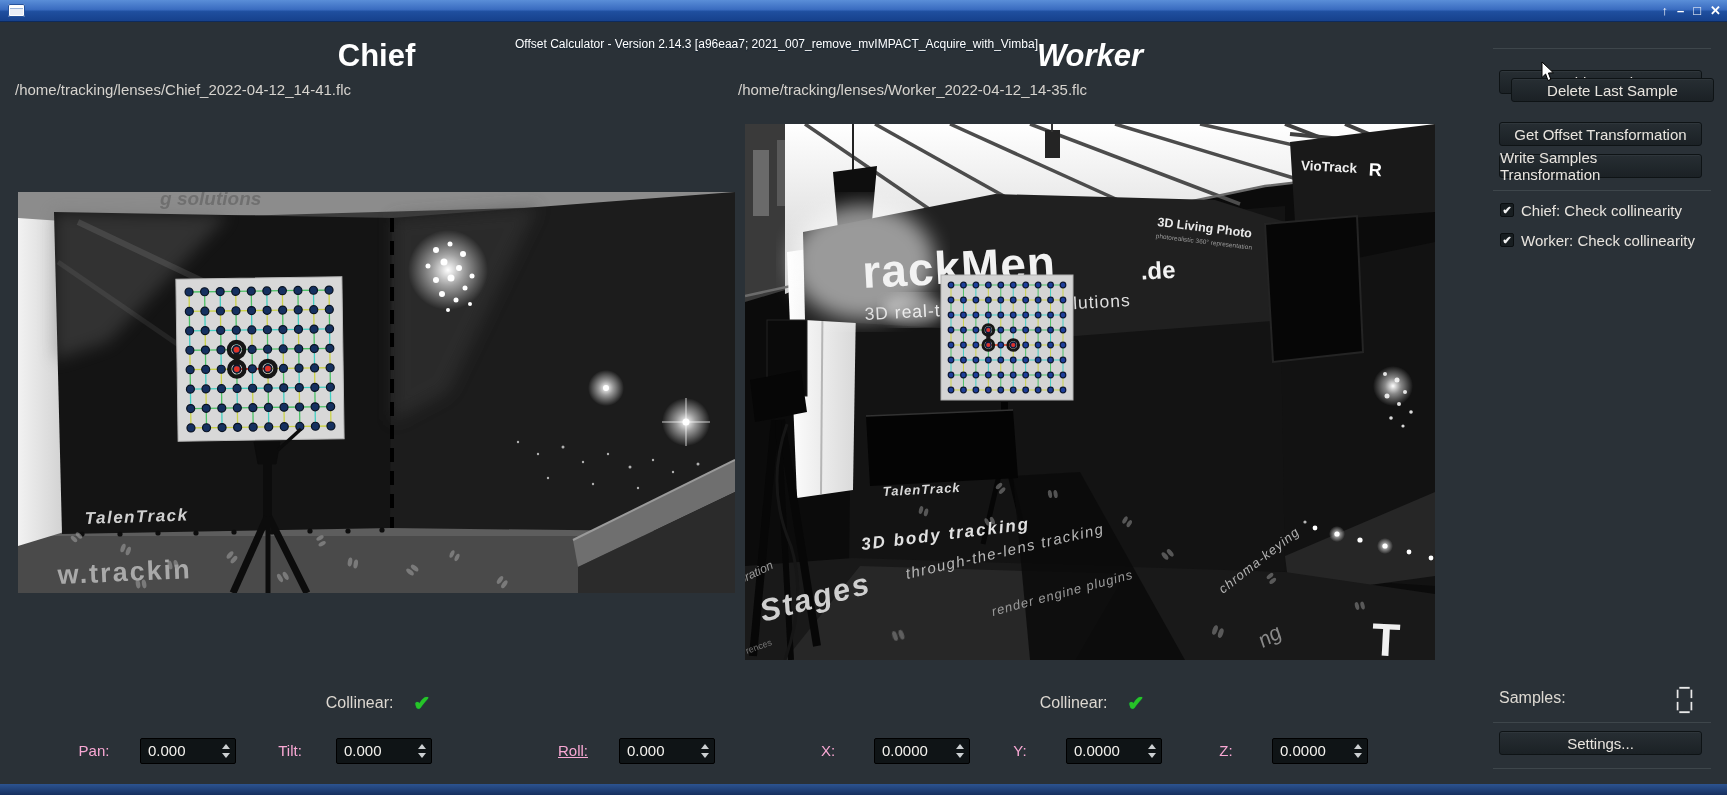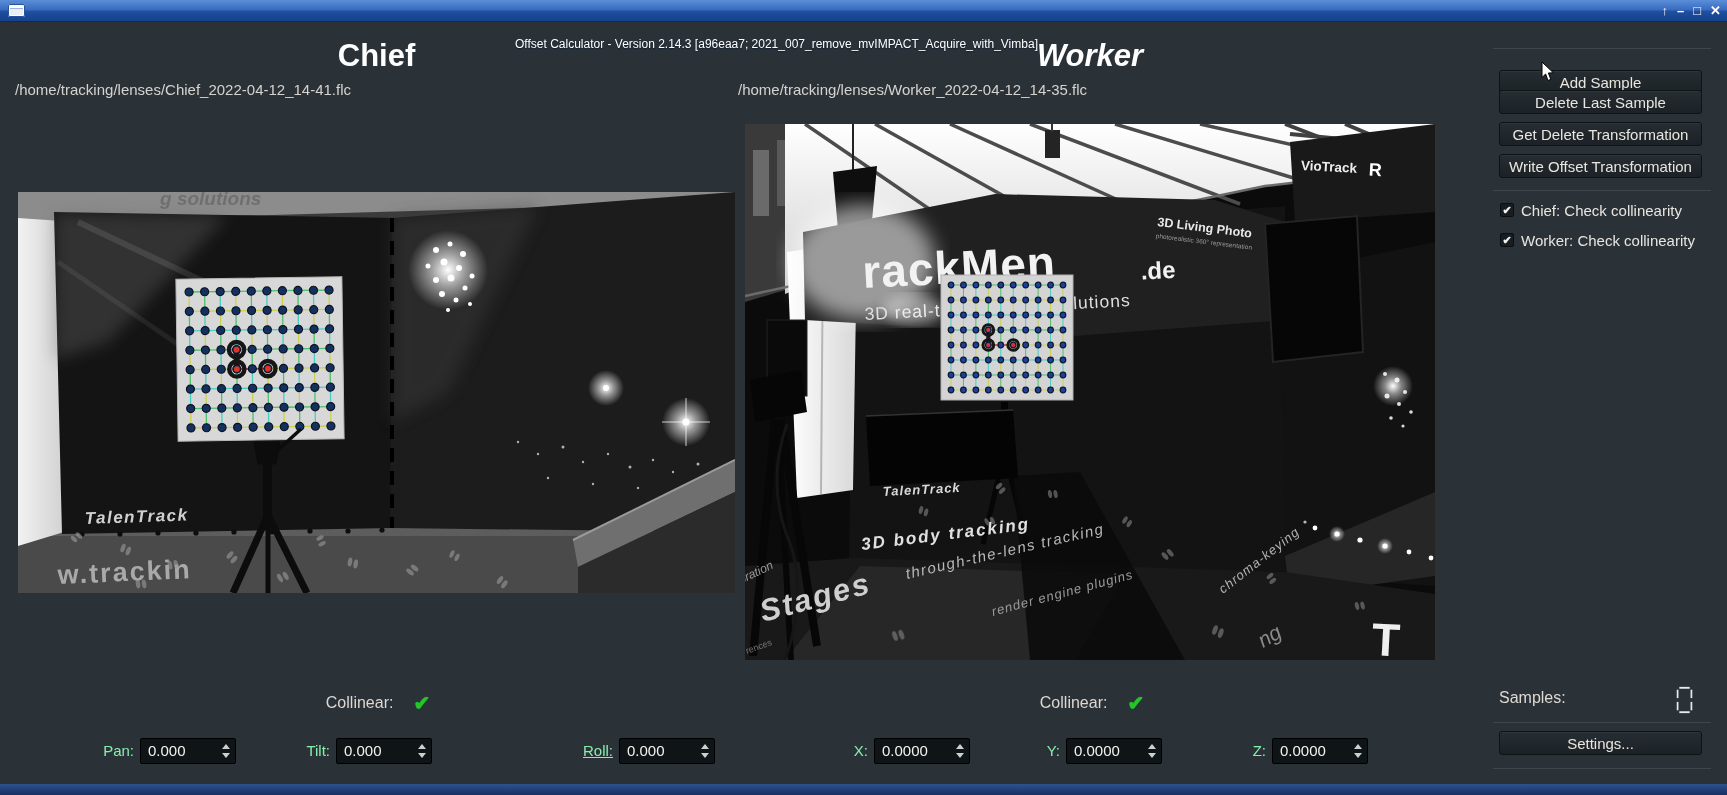--- a/index.html
+++ b/index.html
@@ -30,22 +30,22 @@
   .chk-row{position:absolute;left:1500px;height:16px;display:flex;align-items:center;gap:7px;}
   .chk-box{width:14px;height:14px;box-sizing:border-box;background:#171d20;border:1px solid #0a0e10;
     border-radius:2px;color:#f2f2f2;font-size:11px;font-weight:bold;line-height:12px;text-align:center;}
   .chk-label{color:#e9e5df;font-size:15px;white-space:nowrap;}
   #samples-label{position:absolute;left:1499px;top:689px;font-size:16px;color:#dedad3;}
   #lcd{position:absolute;left:1675px;top:685px;}
   
   .collinear{position:absolute;top:692px;height:22px;display:flex;align-items:center;justify-content:center;gap:20px;}
   .collinear .lbl{color:#ddd8d1;font-size:16px;}
   .collinear .ok{color:#27c427;font-size:20px;font-weight:bold;text-shadow:0 0 1px #0a4;}
-  .spinlabel{position:absolute;top:738px;width:80px;height:26px;line-height:26px;text-align:right;
-    color:#86efac;font-size:15px;}
+  .spinlabel{position:absolute;top:738px;width:80px;height:26px;line-height:26px;text-align:center;
+    color:#f9a8d4;font-size:15px;}
   .spin{position:absolute;top:738px;width:96px;height:26px;box-sizing:border-box;background:#0f1416;
     border:1px solid #000;border-radius:2px;color:#f4f2ee;font-size:15px;line-height:24px;padding-left:7px;}
   .spin .arrows{position:absolute;right:5px;top:0;height:100%;display:flex;flex-direction:column;justify-content:center;gap:4px;}
   .tri-up{width:0;height:0;border-left:4px solid transparent;border-right:4px solid transparent;border-bottom:5px solid #ccd0d2;}
   .tri-down{width:0;height:0;border-left:4px solid transparent;border-right:4px solid transparent;border-top:5px solid #ccd0d2;}
   
   #bottom-edge{position:absolute;left:0;bottom:0;width:1727px;height:11px;
     background:linear-gradient(#2c5390,#162f5e);}
   #cursor{position:absolute;left:1541px;top:61px;}
 </style>
@@ -896,23 +896,23 @@
         </g>
       <g transform="translate(612,482) rotate(-15)">
           <ellipse rx="2" ry="4"></ellipse>
           <ellipse cx="5.5" cy="1" rx="2" ry="4"></ellipse>
         </g>
     </g>
   </svg>
 
   <div class="sep" style="top:48px;"></div>
   <div class="btn" style="top:70px;">Add Sample</div>
-  <div class="btn" style="top:90px;">Delete Last Sample</div>
-  <div class="btn" style="top:122px;">Get Delete Transformation</div>
-  <div class="btn" style="top:154px;">Write Offset Transformation</div>
+  <div class="btn" style="top:78px;margin-left:12px;">Delete Last Sample</div>
+  <div class="btn" style="top:122px;">Get Offset Transformation</div>
+  <div class="btn" style="top:154px;">Write Samples Transformation</div>
   <div class="sep" style="top:190px;"></div>
 
   <div class="chk-row" style="top:202px;">
     <div class="chk-box">✔</div>
     <div class="chk-label">Chief: Check collinearity</div>
   </div>
   <div class="chk-row" style="top:232px;">
     <div class="chk-box">✔</div>
     <div class="chk-label">Worker: Check collinearity</div>
   </div>

